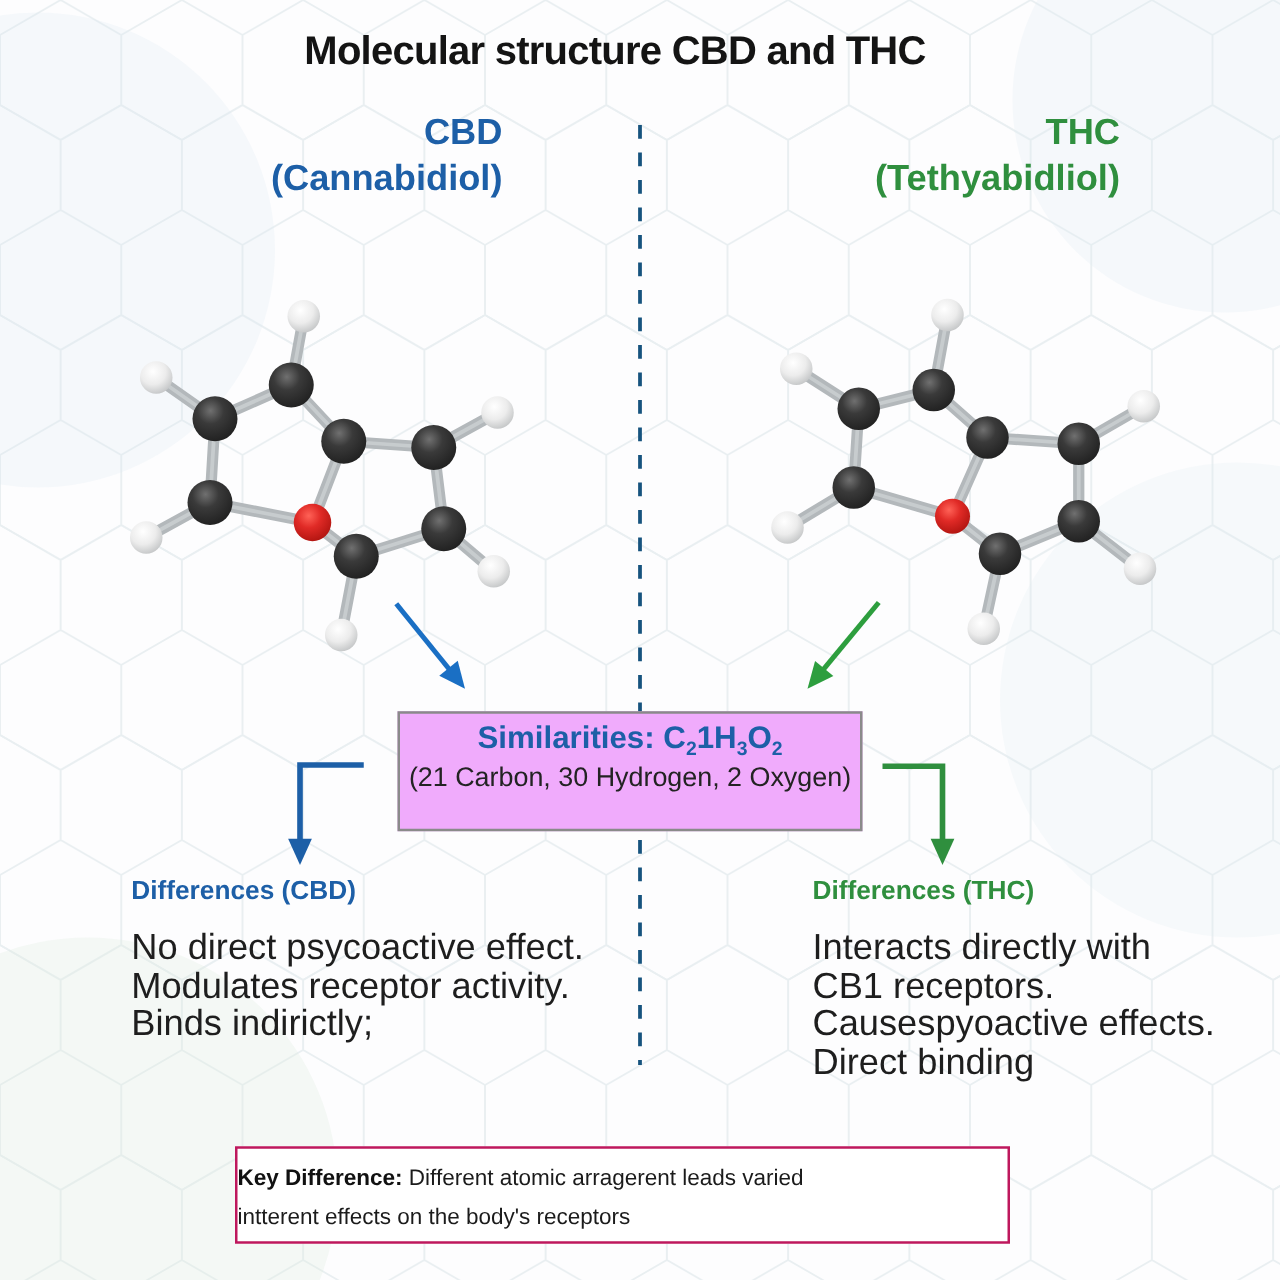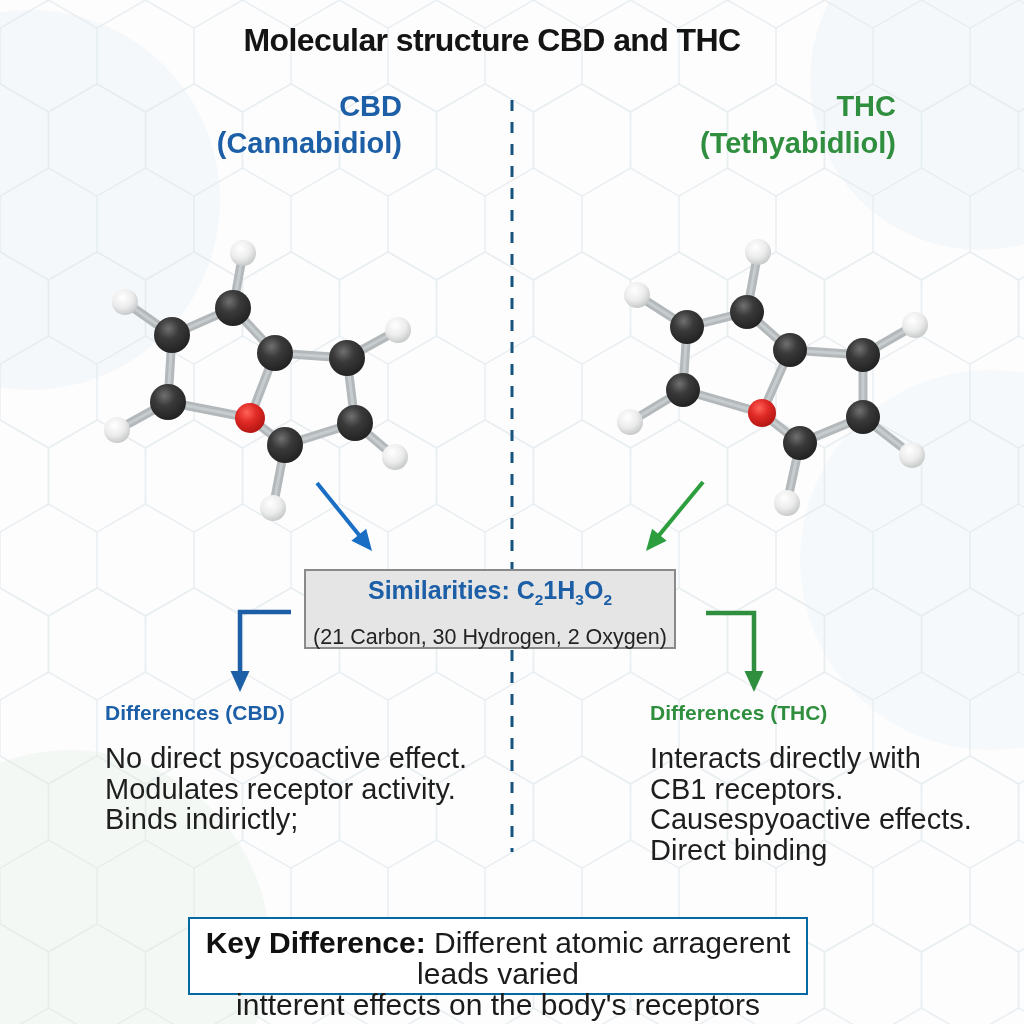--- a/index.html
+++ b/index.html
@@ -15,39 +15,39 @@
 
   .title{
     margin:0;top:22px;left:0;width:984px;text-align:center;
     font-size:32px;font-weight:700;letter-spacing:-0.6px;color:#141414;
   }
   .mol-label{width:300px;text-align:right;font-weight:700;font-size:29px;line-height:37px;}
   .cbd-label{top:88px;left:102px;color:var(--cbd);}
   .thc-label{top:88px;left:596px;color:var(--thc);}
 
   .sim-box{
-    left:304px;top:569px;width:372px;height:80px;box-sizing:border-box;
-    border:2px solid #8a8a8a;background:#e5e5e5;text-align:center;
+    left:318px;top:569px;width:372px;height:96px;box-sizing:border-box;
+    border:2px solid #8a8a8a;background:#f0abfc;text-align:center;
   }
   .sim-line1{margin-top:5px;font-size:25px;font-weight:700;color:var(--cbd);}
   .sim-line1 sub{font-size:62%;}
-  .sim-line2{margin-top:16px;font-size:21.5px;color:#232323;}
+  .sim-line2{margin-top:1px;font-size:21.5px;color:#232323;}
 
   .diff{top:697px;width:380px;}
   .diff-cbd{left:105px;}
   .diff-thc{left:650px;}
   .diff-h{font-size:21px;font-weight:700;line-height:32px;margin-bottom:14px;}
   .diff-cbd .diff-h{color:var(--cbd);}
   .diff-thc .diff-h{color:var(--thc);}
   .diff-line{font-size:29px;line-height:30.5px;color:var(--body-text);}
 
   .key-box{
     left:188px;top:917px;width:620px;height:78px;box-sizing:border-box;
-    border:2px solid #0369a1;background:#ffffff;text-align:center;
-    font-size:30px;line-height:31px;color:#1b1b1b;padding-top:8px;
+    border:2px solid #be185d;background:#ffffff;text-align:left;
+    font-size:18px;line-height:31px;color:#1b1b1b;padding-top:8px;
   }
   .kb{font-weight:700;color:#111111;}
 </style>
 </head>
 <body>
 
 <div class="stage">
 
   <svg id="scene" width="1024" height="1024" viewBox="0 0 1024 1024">
     <defs>

